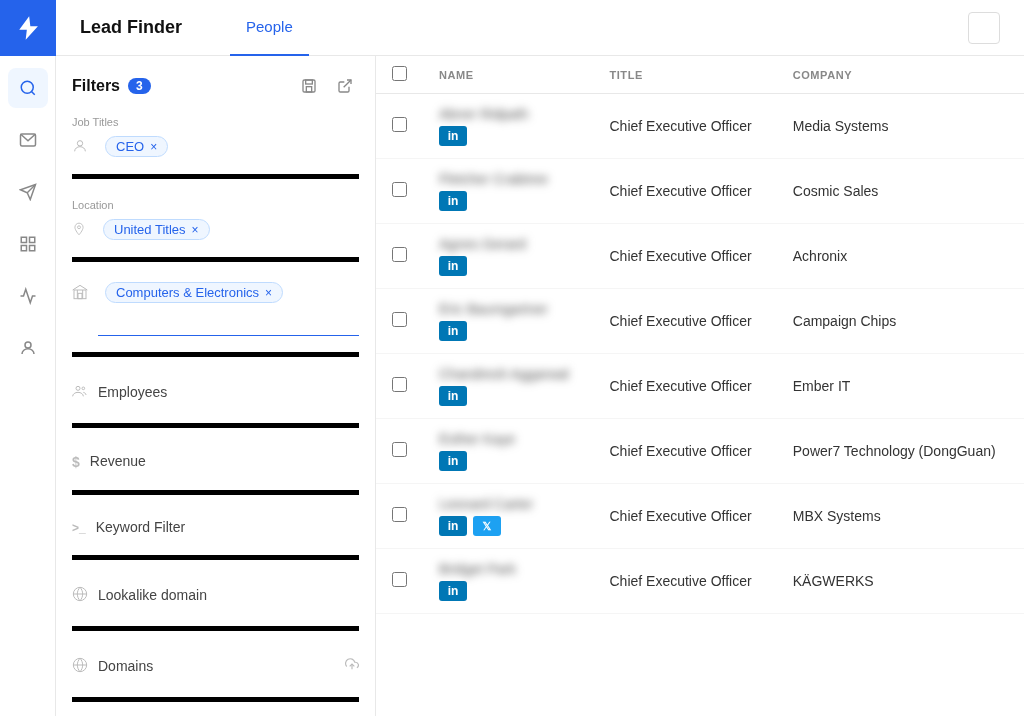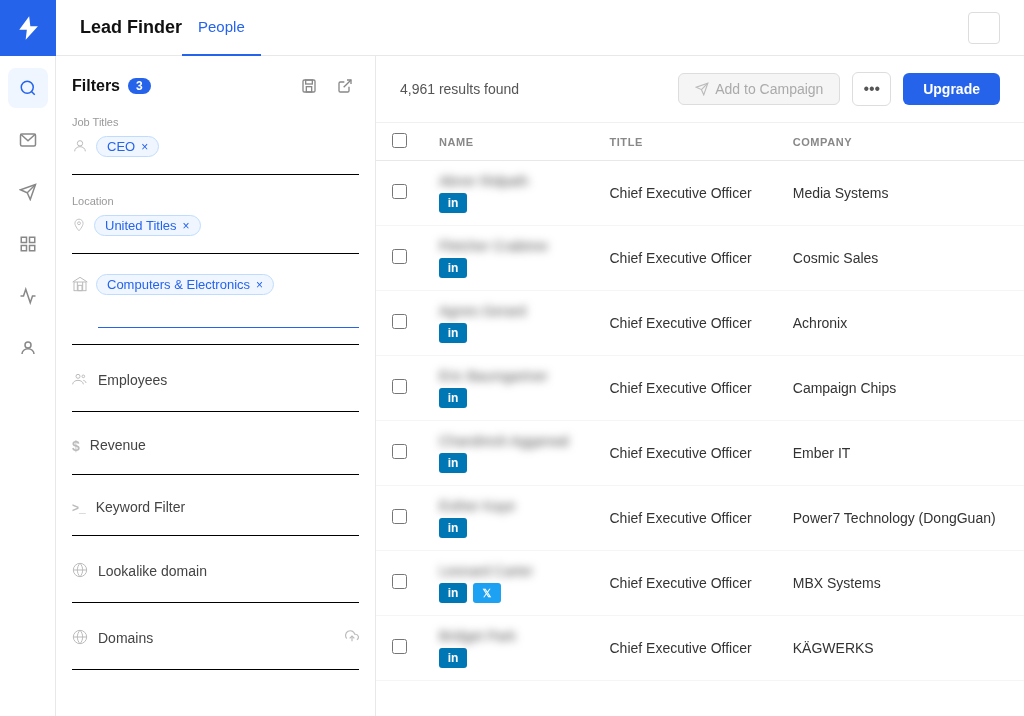--- a/index.html
+++ b/index.html
@@ -54,20 +54,21 @@
       border-bottom: 1px solid #e8e8e8;
       display: flex;
       align-items: center;
       padding: 0 24px;
       background: #fff;
     }
     .app-title {
       font-size: 18px;
       font-weight: 700;
       color: #111;
+      margin-right: 48px;
     }
 
     
     .tabs {
       display: flex;
       align-items: center;
       gap: 12px;
     }
     .tab {
       padding: 0 16px;
@@ -131,33 +132,33 @@
       align-items: center;
       justify-content: center;
       cursor: pointer;
       border-radius: 4px;
     }
 
     
     .filter-section {
       margin-bottom: 20px;
       padding-bottom: 16px;
-      border-bottom: 1px solid #000000;
+      border-bottom: 5px solid #000000;
     }
     .filter-section:last-child { border-bottom: none; }
     .filter-label {
       font-size: 11px;
       color: #999;
       margin-bottom: 8px;
       font-weight: 500;
     }
     .filter-section-row {
       display: flex;
       align-items: flex-start;
-      gap: 8px;
+      gap: 17px;
     }
     .filter-icon {
       color: #bbb;
       font-size: 16px;
       margin-top: 2px;
       flex-shrink: 0;
     }
     .filter-tags {
       display: flex;
       flex-wrap: wrap;
@@ -548,36 +549,20 @@
       <div class="filter-section">
         <div class="filter-section-clickable">
           
           
         </div>
       </div>
 
     </div>
 
     <div class="results-panel">
-      <div class="results-header">
-        <span class="results-count">4,961 results found</span>
-        <button class="btn-add-campaign">
-          <svg width="14" height="14" viewBox="0 0 24 24" fill="none" stroke="#bbb" stroke-width="2">
-            <line x1="22" y1="2" x2="11" y2="13"></line>
-              <polygon points="22 2 15 22 11 13 2 9 22 2"></polygon>
-          </svg>
-          <span>Add to Campaign</span>
-        </button>
-        <button class="btn-more">
-          <span>•••</span>
-        </button>
-        <button class="btn-upgrade">
-          <span>Upgrade</span>
-        </button>
-      </div>
 
       <div class="results-table">
         <table>
           <thead>
             <tr>
               <th>
                 <input type="checkbox" style="">
               </th>
               <th>NAME</th>
               <th>TITLE</th>

